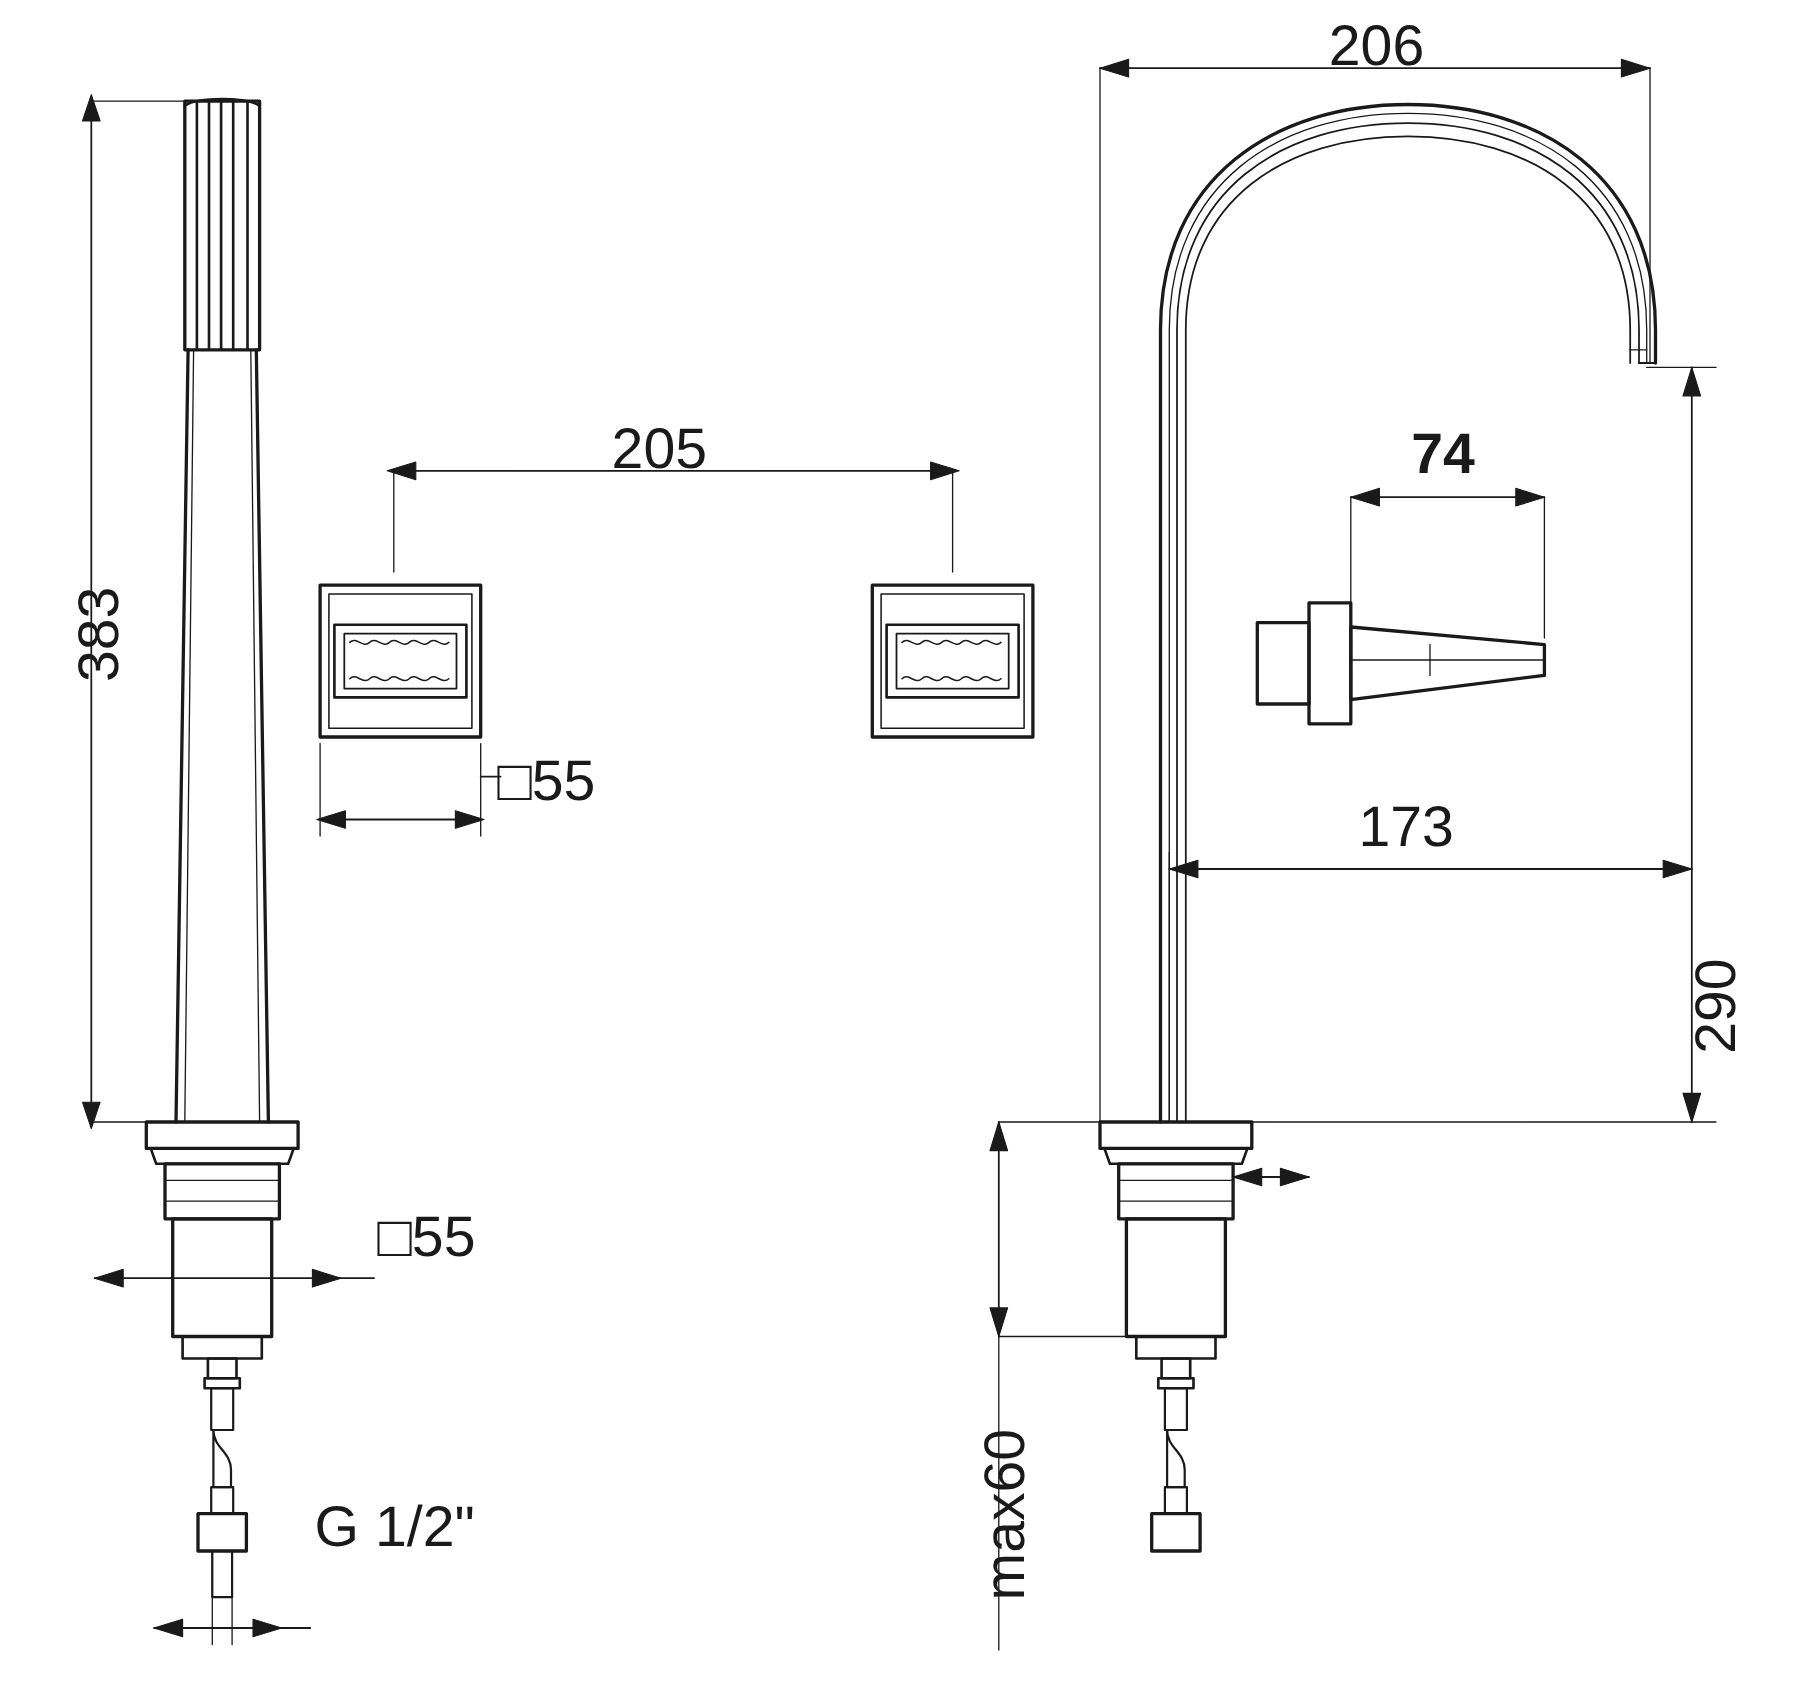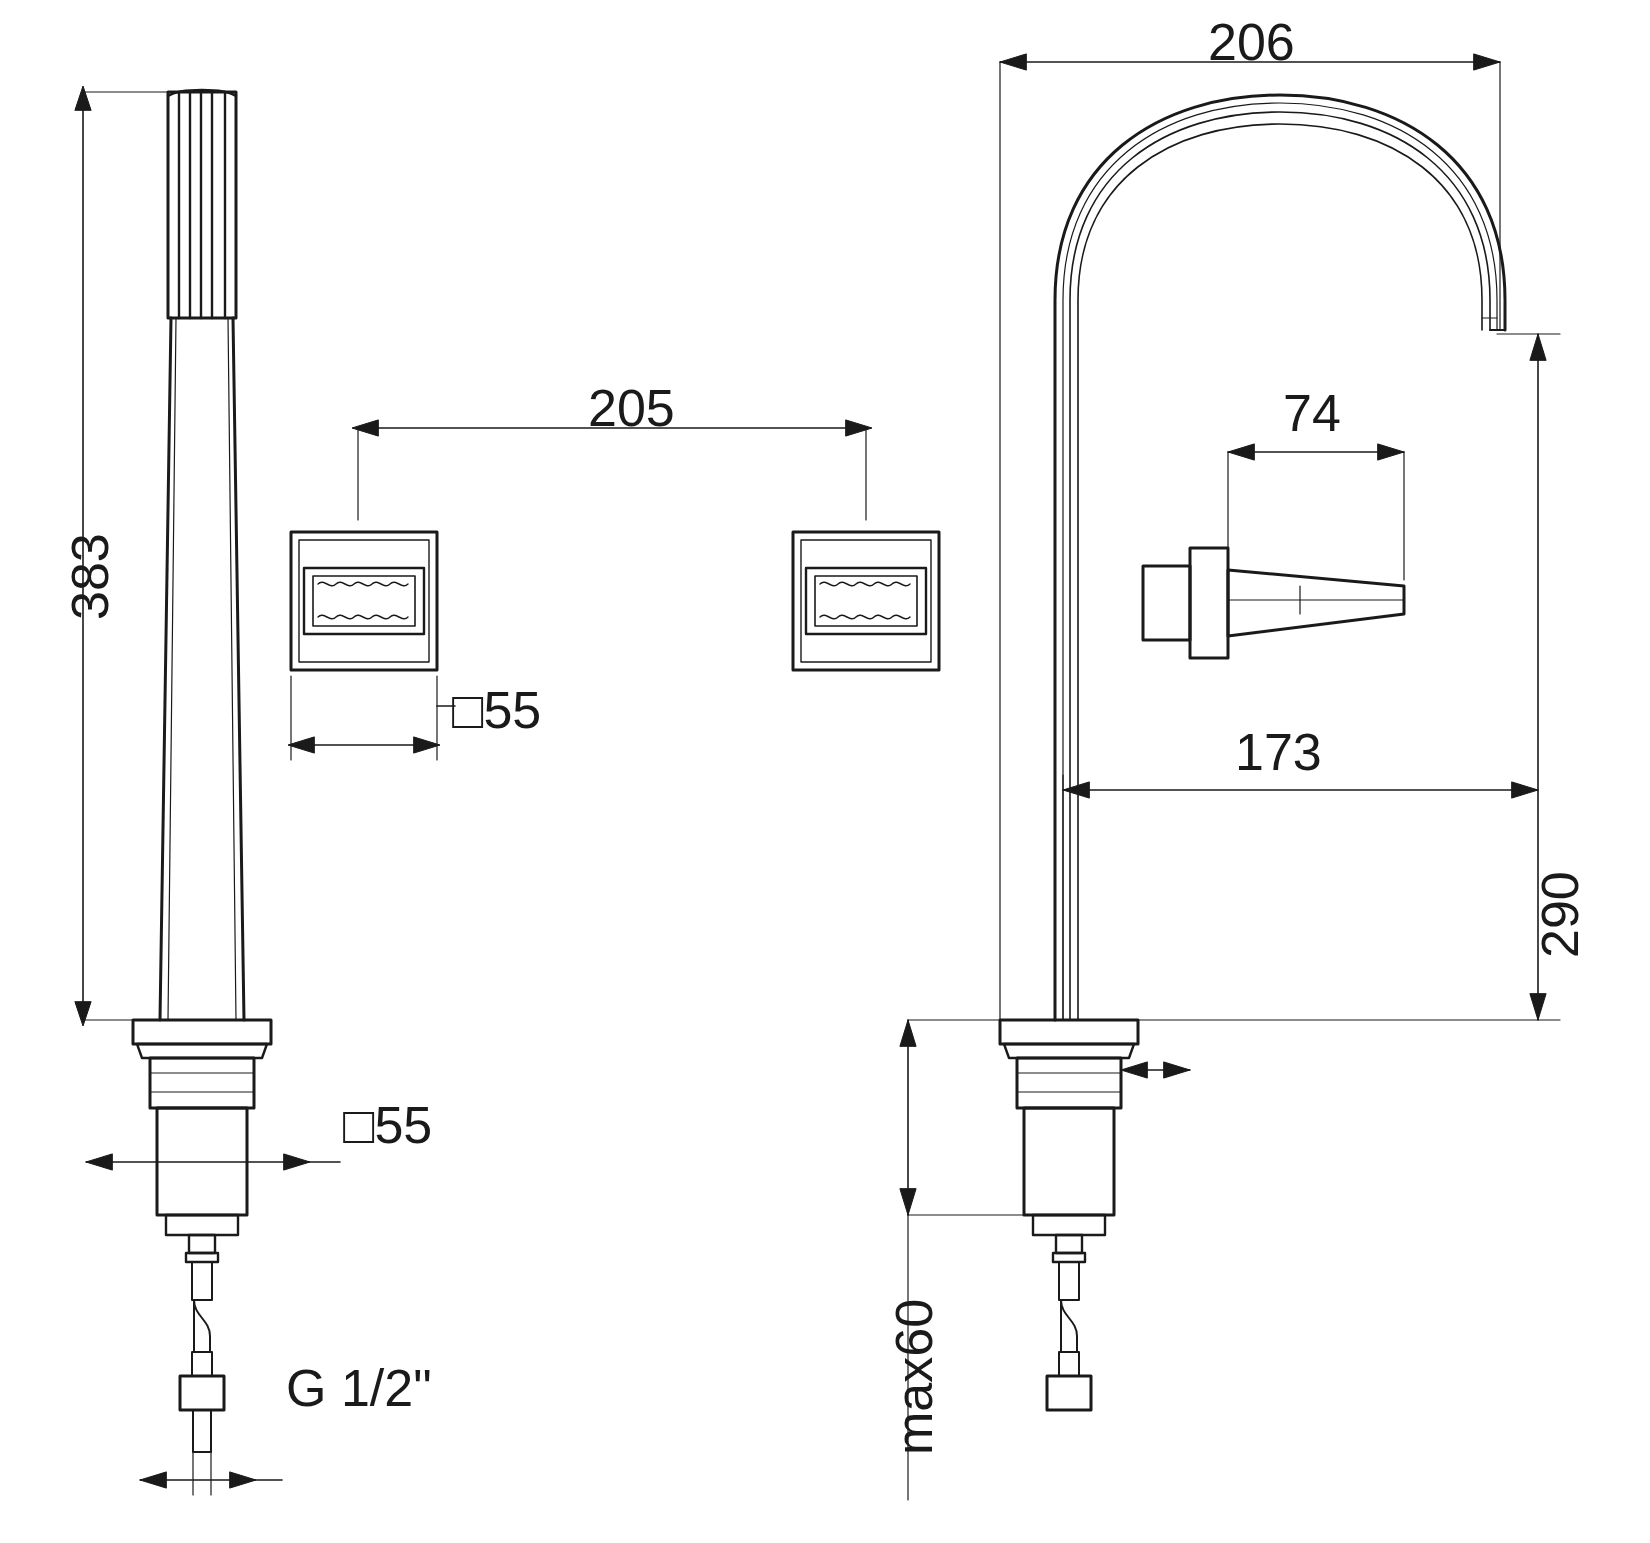--- a/index.html
+++ b/index.html
@@ -217,31 +217,31 @@
         <path d="M908 1020 L1000 1020" stroke-width="1.2"></path>
         <path d="M908 1215 L1024 1215" stroke-width="1.2"></path>
         <path d="M908 1215 L908 1500" stroke-width="1.2"></path>
       </g>
 
     </g>
   </svg>
 
   <div class="dimtext t52 rot90" style="left:60px; top:620px;">383</div>
 
-  <div class="dimtext t52" style="left:556px; top:378px;margin-left:32px;">205</div>
+  <div class="dimtext t52" style="left:556px; top:378px;">205</div>
 
   <div class="dimtext t52" style="left:452px; top:680px;">□55</div>
 
   <div class="dimtext t52" style="left:343px; top:1095px;">□55</div>
 
   <div class="dimtext t52" style="left:286px; top:1358px;">G 1/2"</div>
 
   <div class="dimtext t52" style="left:1208px; top:12px;text-align:right;">206</div>
 
-  <div class="dimtext t52" style="left:1283px; top:383px;">74</div>
+  <div class="dimtext t52" style="left:1283px; top:383px;font-weight:bold;">74</div>
 
   <div class="dimtext t52" style="left:1235px; top:722px;">173</div>
 
   <div class="dimtext t52 rot90" style="left:1530px; top:958px;">290</div>
 
 
 
   <div class="dimtext t52 rot90" style="left:884px; top:1455px;">max60</div>
 
 </div>

